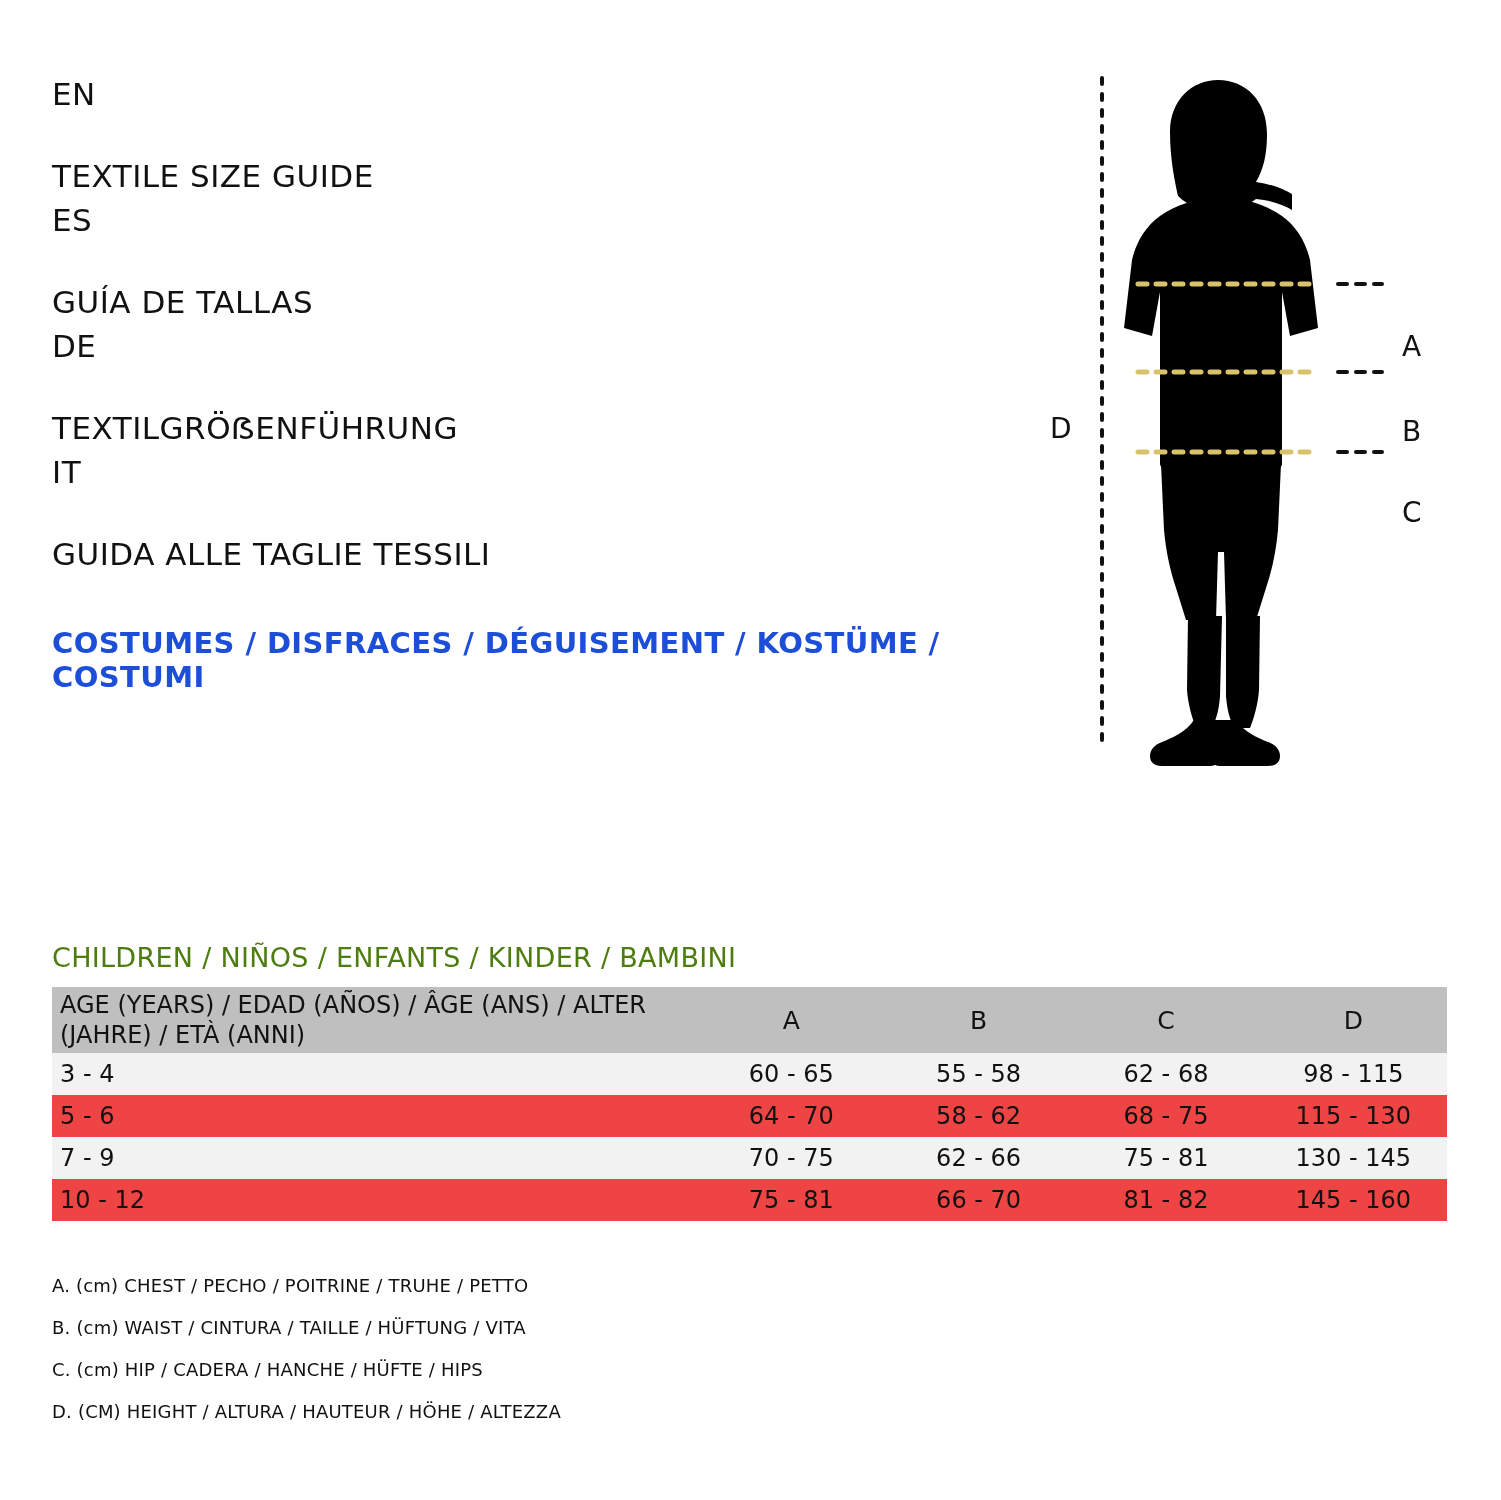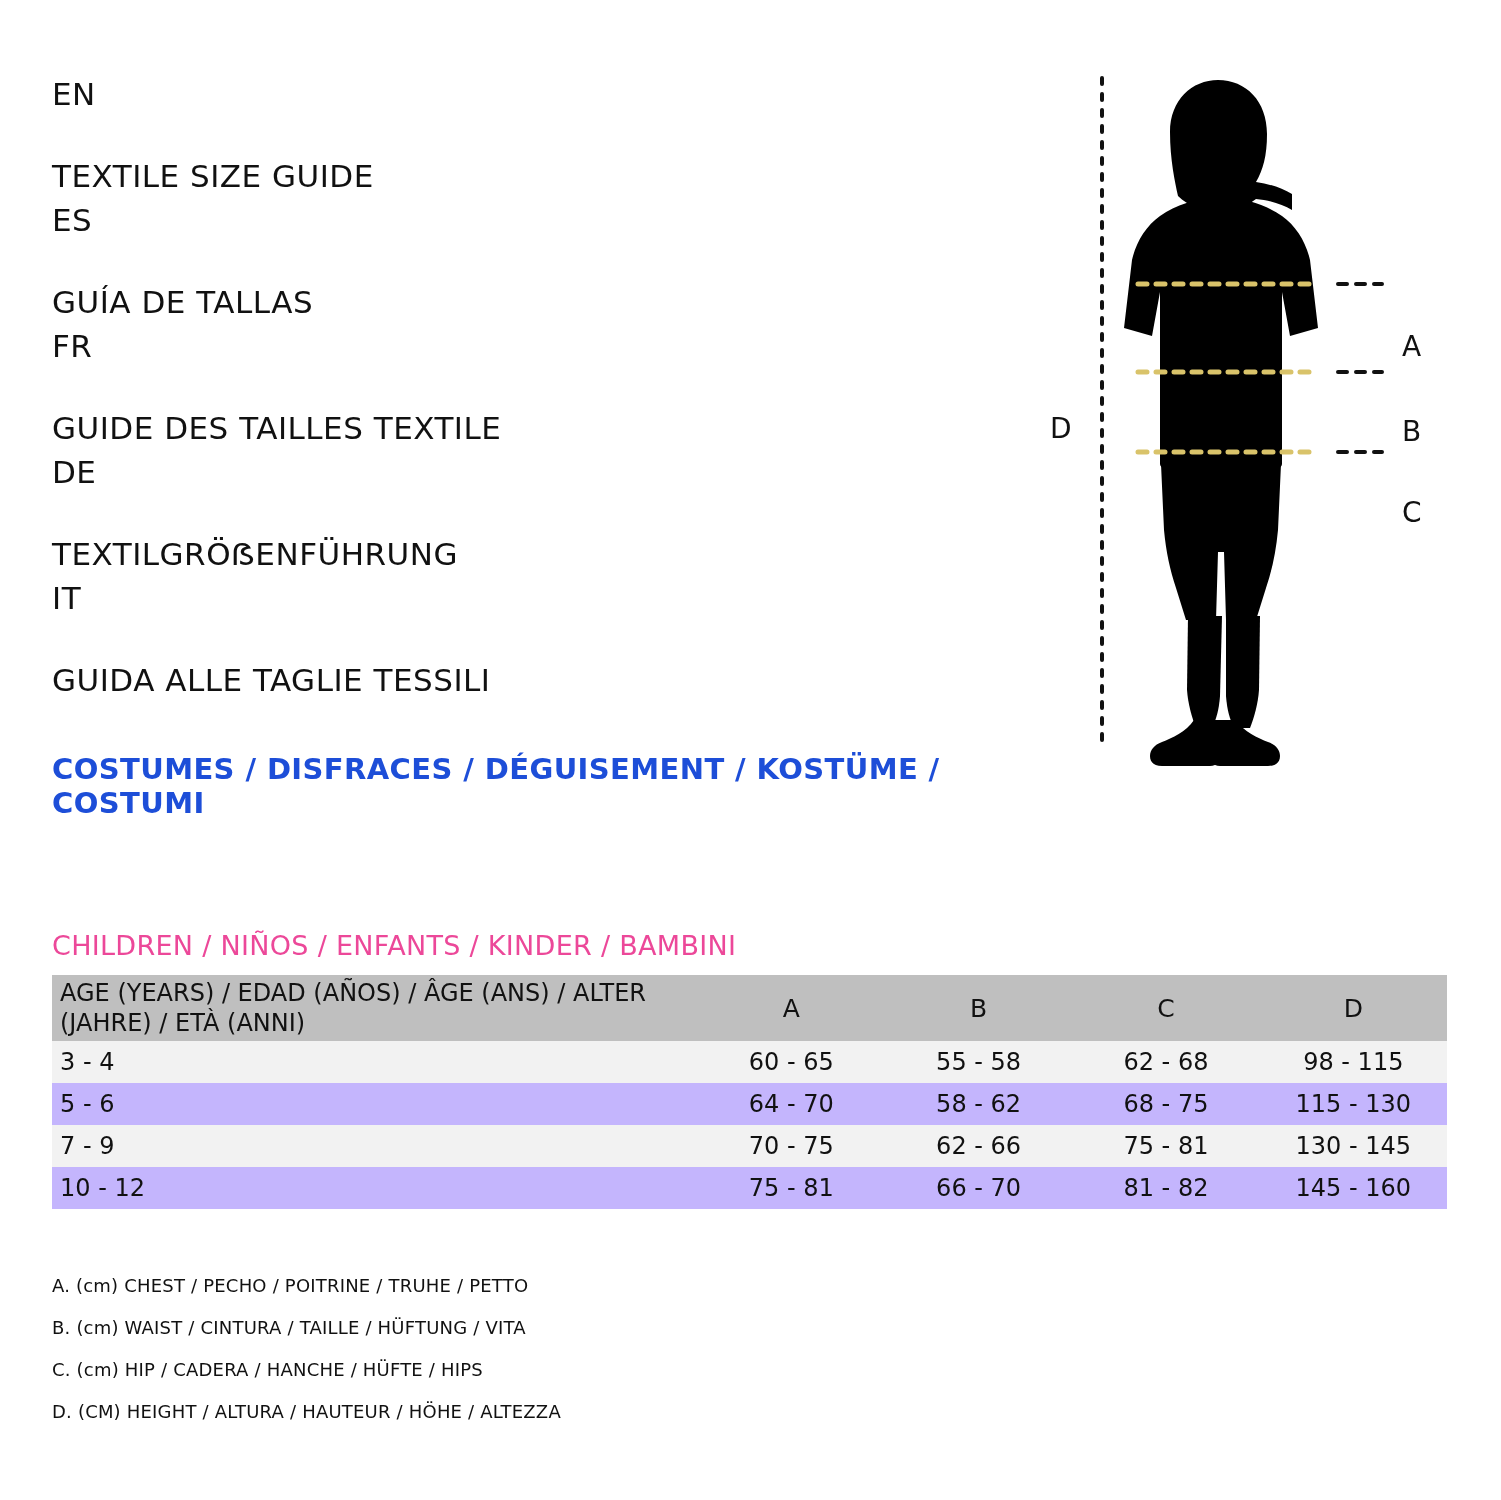--- a/index.html
+++ b/index.html
@@ -74,22 +74,23 @@
   
   .table-section {
     position: absolute;
     left: 52px;
     top: 930px;
     width: 1400px;
   }
   .children-title {
     font-size: 27px;
     letter-spacing: 0.3px;
-    color: #ec4899;
+    color: #4d7c0f;
     margin-bottom: 14px;
+    margin-top: 12px;
   }
   table.size-table {
     border-collapse: collapse;
     width: 1395px;
     font-size: 24px;
     color: #111;
   }
   table.size-table th,
   table.size-table td {
     padding: 0;
@@ -110,21 +111,21 @@
   .hdr-col {
     text-align: center;
     width: 188px;
     font-size: 25px;
   }
   .data-row td {
     height: 42px;
     vertical-align: middle;
   }
   .row-light td { background: #f2f2f2; }
-  .row-dark td { background: #c4b5fd; }
+  .row-dark td { background: #ef4444; }
   .cell-age {
     text-align: left;
     padding-left: 8px !important;
   }
   .cell-val {
     text-align: center;
   }
 
   
   .legend {
@@ -145,24 +146,20 @@
 
 <div class="header-block">
 
   <div class="lang-row">
     <span class="lang-code">EN</span>
     <span class="lang-text">TEXTILE SIZE GUIDE</span>
   </div>
   <div class="lang-row">
     <span class="lang-code">ES</span>
     <span class="lang-text">GUÍA DE TALLAS</span>
-  </div>
-  <div class="lang-row">
-    <span class="lang-code">FR</span>
-    <span class="lang-text">GUIDE DES TAILLES TEXTILE</span>
   </div>
   <div class="lang-row">
     <span class="lang-code">DE</span>
     <span class="lang-text">TEXTILGRÖẞENFÜHRUNG</span>
   </div>
   <div class="lang-row">
     <span class="lang-code">IT</span>
     <span class="lang-text">GUIDA ALLE TAGLIE TESSILI</span>
   </div>
 

